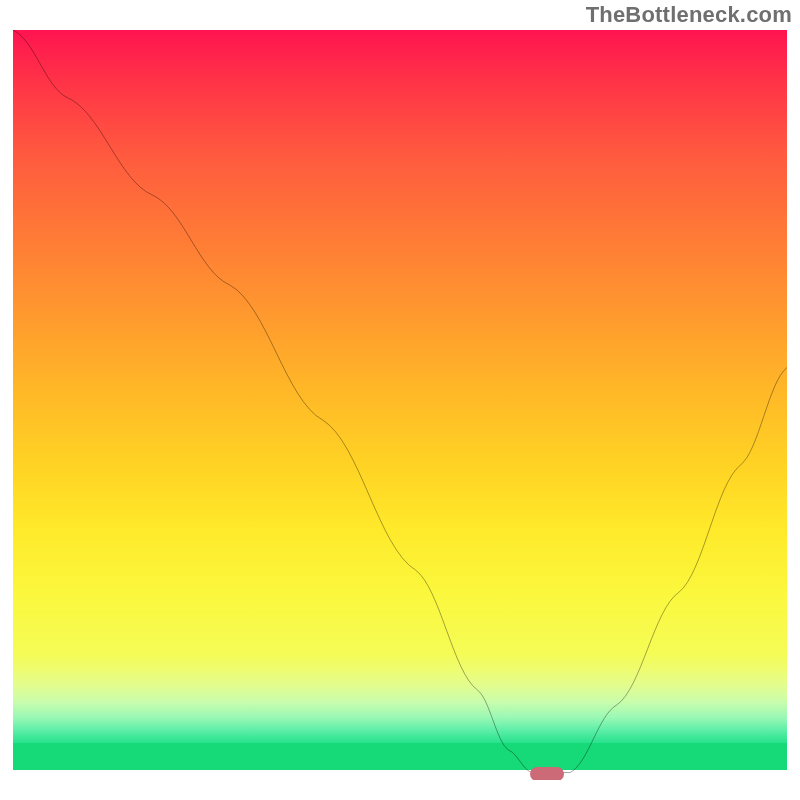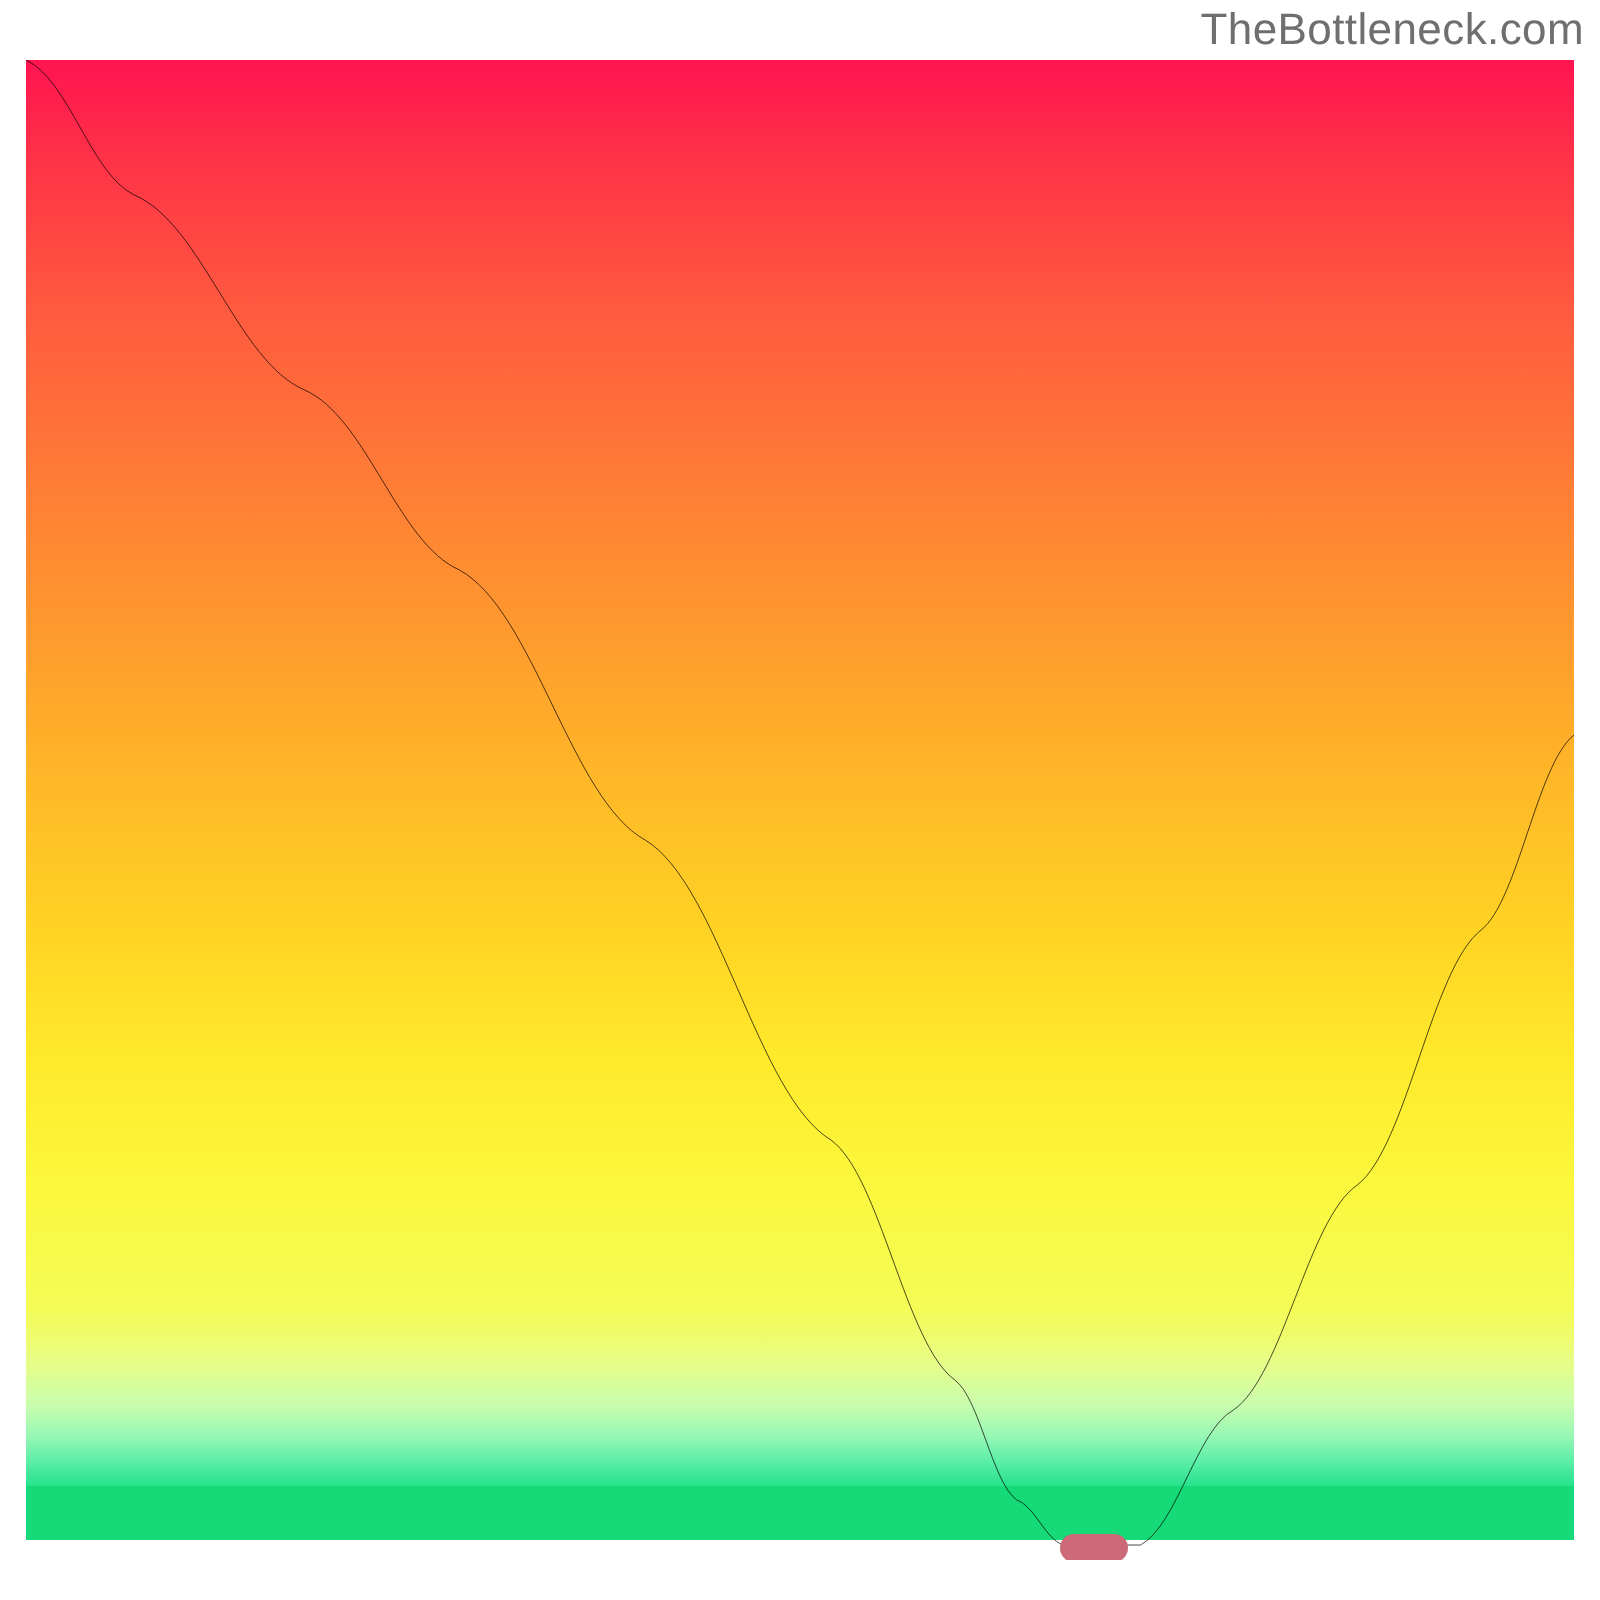--- a/index.html
+++ b/index.html
@@ -16,21 +16,21 @@
     width: 800px;
     height: 800px;
   }
   .attribution {
     position: absolute;
     top: 2px;
     right: 8px;
     color: #6f6f6f;
     font-size: 22px;
     letter-spacing: 0.2px;
-    font-weight: 400;
+    font-weight: 700;
   }
   .plot-area {
     position: absolute;
     left: 13px;
     top: 30px;
     width: 774px;
     height: 750px;
     overflow: hidden;
   }
   .gradient-bg {

